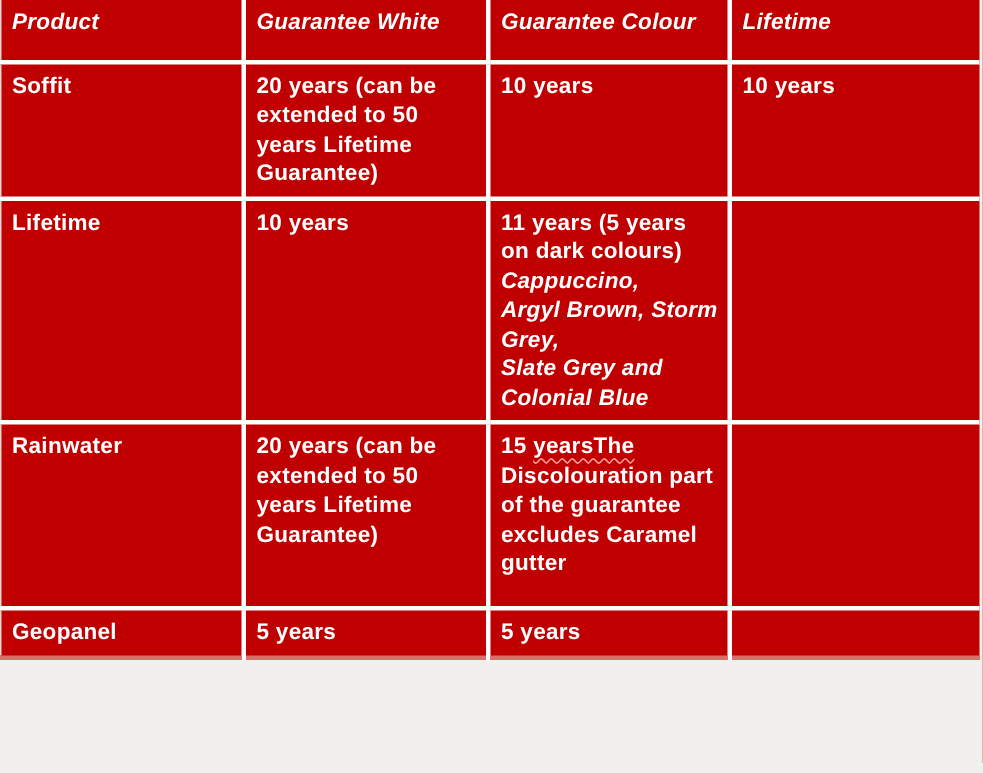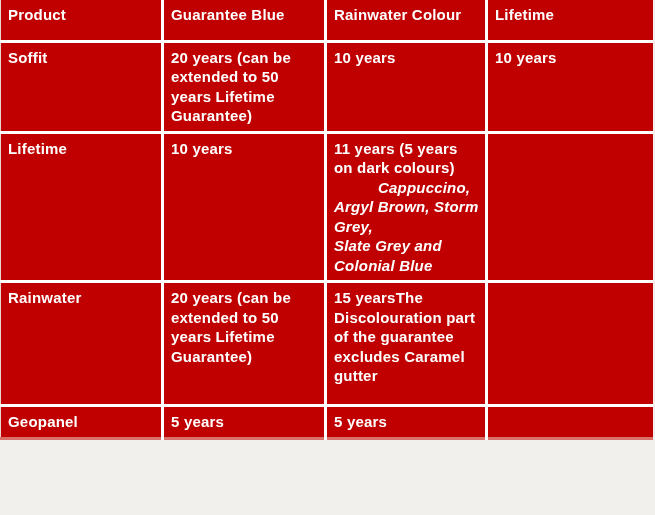--- a/index.html
+++ b/index.html
@@ -36,50 +36,51 @@
   table.guarantee tr > *:first-child { border-left-width: 0; }
   table.guarantee tr > *:last-child  { border-right-width: 0; }
   table.guarantee tbody tr:last-child > * { border-bottom-width: 0; }
   table.guarantee { border-bottom: 3px solid #d9706a; }
 
   col.c1 { width: 162px; }
   col.c2 { width: 163px; }
   col.c3 { width: 161px; }
   col.c4 { width: 166px; }
 
-  tr.r-header   { height: 41px; }
+  tr.r-header   { height: 41px; font-style: italic; }
   tr.r-fascia   { height: 85px; }
   tr.r-soffit   { height: 85px; padding-left: 40px; }
   tr.r-cladding { height: 140px; }
   tr.r-rainwater{ height: 124px; }
   tr.r-geopanel { height: 33px; }
 
-  .italic { font-style: italic; margin-left: 44px; }
+  .italic { font-style: italic; }
   .squiggle {
+    text-decoration: underline;
     text-decoration-style: wavy;
     text-decoration-color: #ff9d94;
     text-decoration-thickness: 1px;
     text-underline-offset: 3px;
   }
 </style>
 </head>
 <body>
 
 <table class="guarantee">
   <colgroup>
     <col class="c1">
       <col class="c2">
       <col class="c3">
       <col class="c4">
   </colgroup>
   <thead>
     <tr class="r-header">
       <th>Product</th>
-      <th>Guarantee Blue</th>
-      <th>Rainwater Colour</th>
+      <th>Guarantee White</th>
+      <th>Guarantee Colour</th>
       <th>Lifetime</th>
     </tr>
   </thead>
   <tbody>
     <tr class="r-soffit">
       <td>Soffit</td>
       <td>20 years (can be
 extended to 50
 years Lifetime
 Guarantee)</td>

